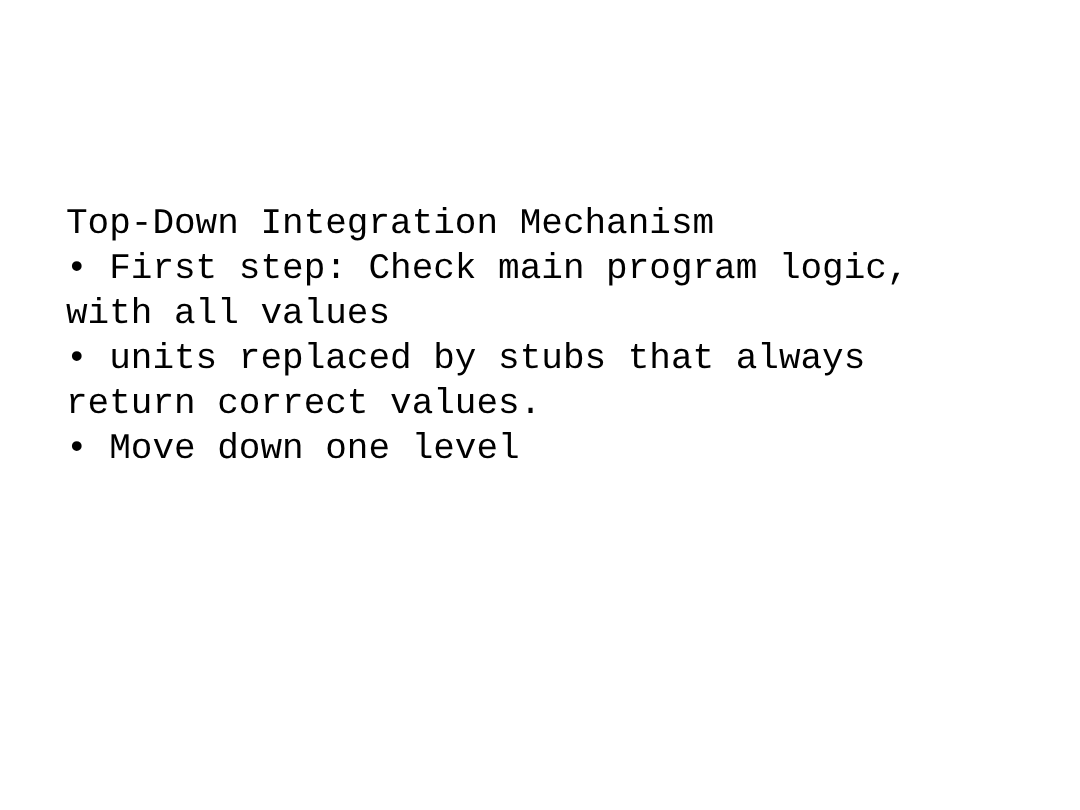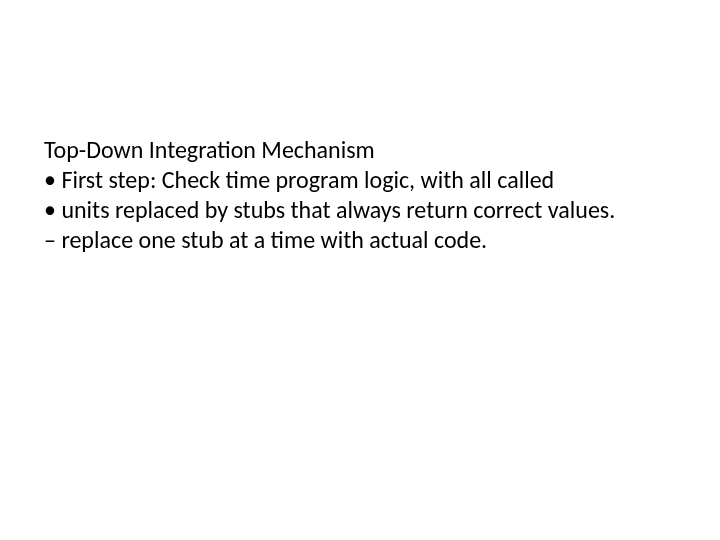--- a/index.html
+++ b/index.html
@@ -1,18 +1,19 @@
 <!DOCTYPE html>
 <html><head>
   <meta charset="utf-8">
   <style>
     * {
       margin: 0;
       padding: 0;
       box-sizing: border-box;
+      font-family: Liberation Mono, monospace;
     }
     body {
       width: 720px;
       height: 540px;
       background: #ffffff;
       font-family: Calibri, "Segoe UI", Arial, sans-serif;
       font-size: 24px;
       color: #000000;
       line-height: 1.25;
       padding: 135px 50px 0 44px;
@@ -22,16 +23,16 @@
     }
     .line {
       display: block;
     }
   </style>
 </head>
 <body>
 
 <div class="slide-content">
   <span class="line">Top-Down Integration Mechanism</span>
-  <span class="line">• First step: Check time program logic, with all called</span>
+  <span class="line">• First step: Check main program logic, with all values</span>
   <span class="line">•  units replaced by stubs that always return correct values.</span>
-  <span class="line">– replace one stub at a time with actual code.</span>
+  <span class="line">• Move down one level</span>
 </div>
 
 </body></html>

